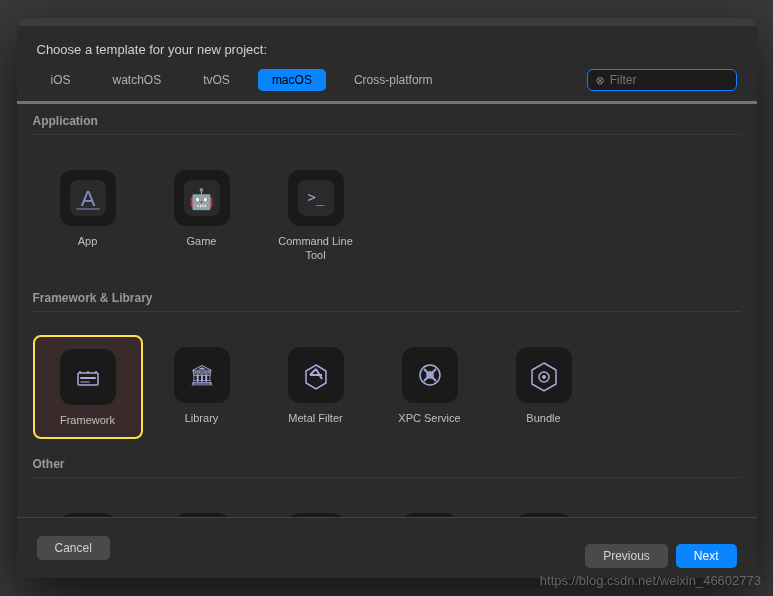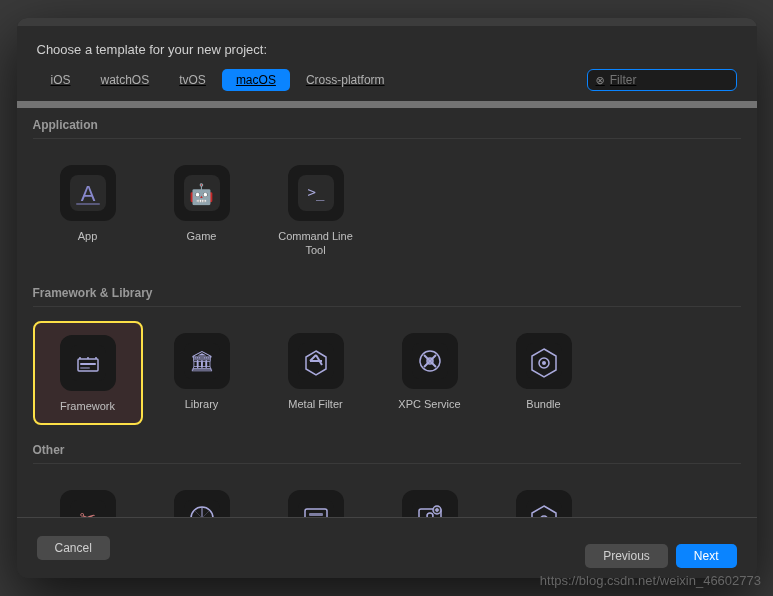--- a/index.html
+++ b/index.html
@@ -22,32 +22,31 @@
       flex-direction: column;
       overflow: hidden;
       box-shadow: 0 20px 60px rgba(0,0,0,0.7);
     }
     .title-bar {
       height: 8px;
       background: #3c3c3c;
     }
     .header {
       padding: 16px 20px 10px;
-      border-bottom: 7px solid #737373;
+      border-bottom: 3px solid #737373;
     }
     .header-title {
       color: #d0d0d0;
       font-size: 13px;
       margin-bottom: 12px;
     }
     .tabs {
       display: flex;
-      gap: 2px;
-      align-items: center;
-      text-decoration: underline;
+      gap: 14px;
+      align-items: center;
     }
     .tab {
       padding: 4px 14px;
       border-radius: 5px;
       font-size: 12px;
       color: #b0b0b0;
       cursor: pointer;
       background: transparent;
       border: none;
       outline: none;
@@ -88,21 +87,21 @@
     }
     .content::-webkit-scrollbar { width: 8px; }
     .content::-webkit-scrollbar-track { background: #2b2b2b; }
     .content::-webkit-scrollbar-thumb { background: #555; border-radius: 4px; }
     .section-header {
       font-size: 12px;
       font-weight: 600;
       color: #999;
       padding: 10px 0 6px;
       border-bottom: 1px solid #3a3a3a;
-      margin-bottom: 6px;
+      margin-bottom: 15px;
     }
     .items-grid {
       display: flex;
       flex-wrap: wrap;
       gap: 4px;
       padding: 8px 0;
     }
     .item {
       display: flex;
       flex-direction: column;

